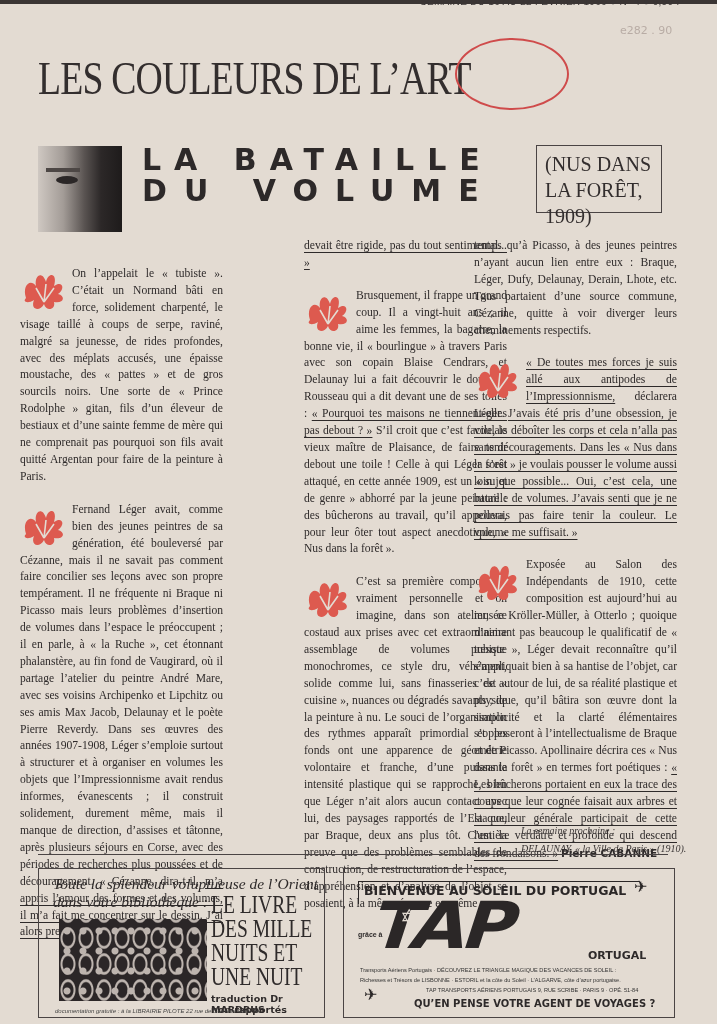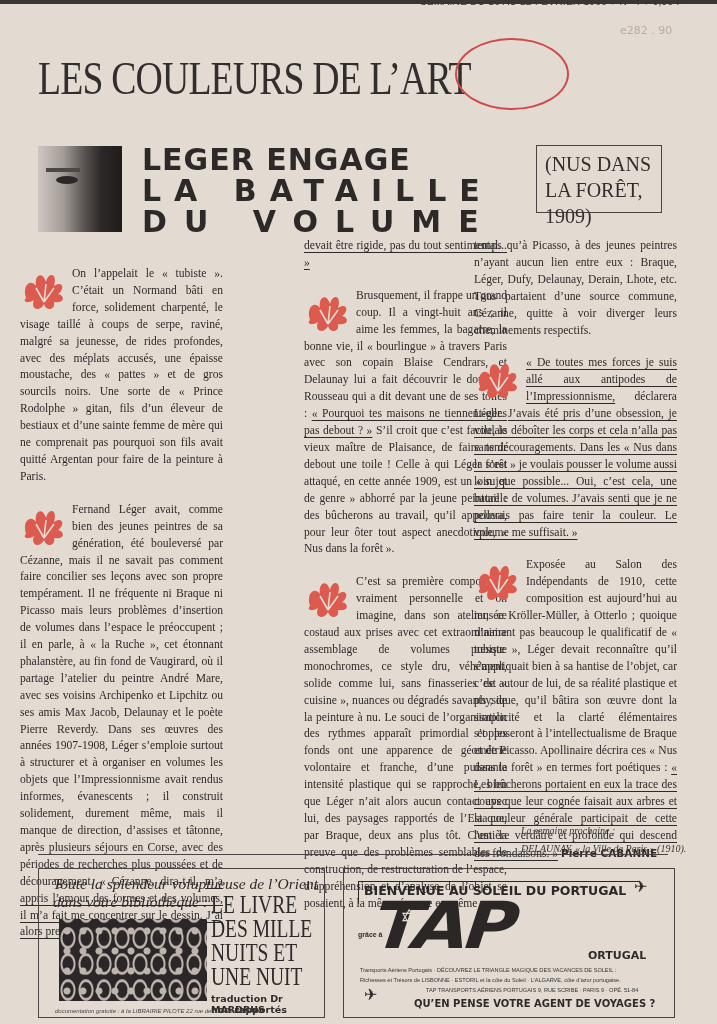--- a/index.html
+++ b/index.html
@@ -71,21 +71,20 @@
 
 <div class="series-title">LES COULEURS DE L’ART</div>
 <div class="red-circle"></div>
 
 <div class="portrait">
   <div class="brow"></div>
   <div class="eye"></div>
 </div>
 
 <div class="headline">
-  <div class="hl1">LEGER ENGAGE</div>
   <div class="hl2">LA BATAILLE</div>
   <div class="hl3">DU VOLUME</div>
 </div>
 
 <div class="subbox">
   <div>(NUS DANS</div>
   <div>LA FORÊT,</div>
   <div>1909)</div>
 </div>
 

